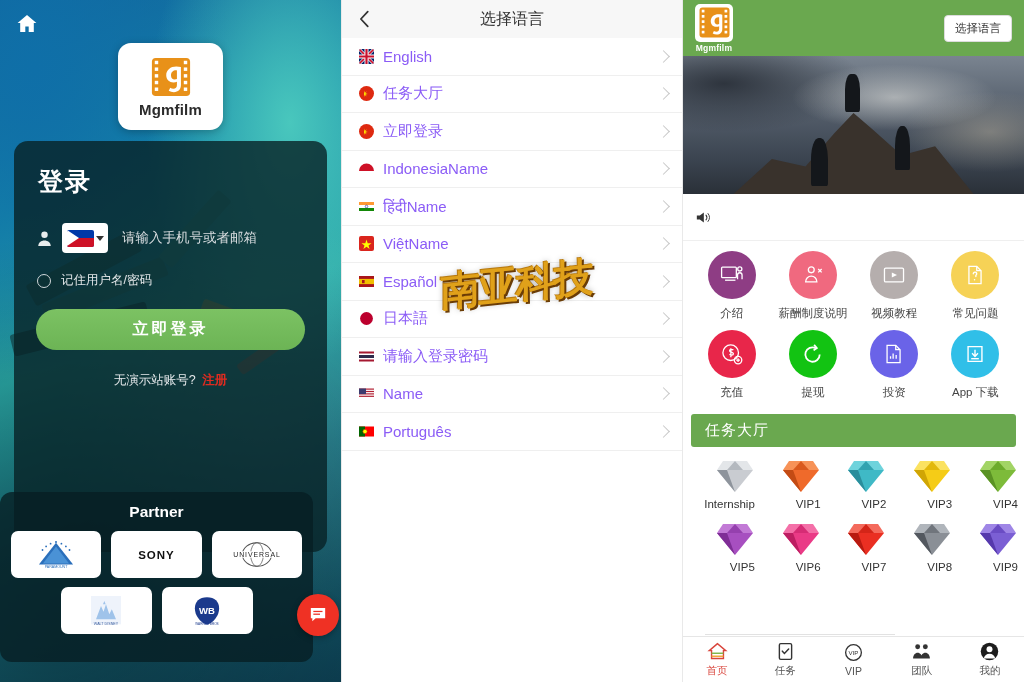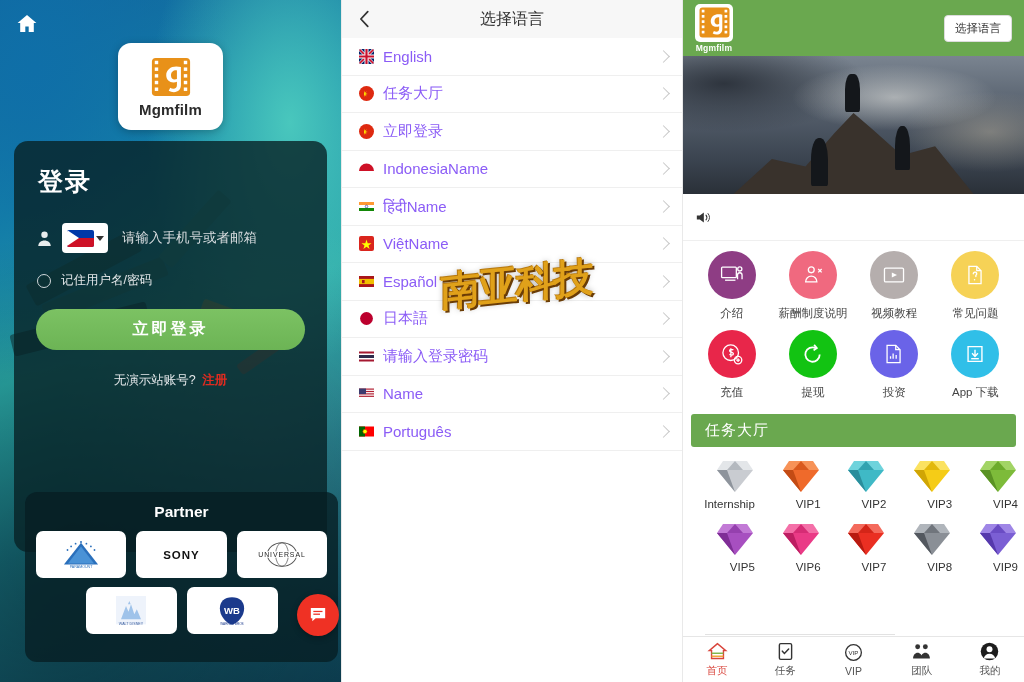--- a/index.html
+++ b/index.html
@@ -63,21 +63,21 @@
   .login-btn{
     width:100%;height:41px;border-radius:21px;border:none;
     background:linear-gradient(180deg,#7cc263 0%,#6cb455 100%);
     color:#fff;font-size:16px;font-weight:bold;letter-spacing:3px;cursor:pointer;
     font-family:inherit;
   }
   .reg-line{ margin-top:22px; font-size:12.5px; color:#e6eaec;text-align:center; }
   .reg-line .reg{ color:#e02b20; font-weight:bold; margin-left:3px; cursor:pointer;}
 
   .partner-card{
-    position:absolute; left:25px; top:492px; width:313px; height:170px;
+    position:absolute; left:0; top:492px; width:313px; height:170px;
     background:rgba(6,30,34,.78); border-radius:12px; z-index:5; padding:8px 11px;
   }
   .partner-title{ text-align:center; color:#fff; font-size:15.5px; font-weight:bold; margin:3px 0 10px;}
   .p-row{ display:flex; gap:10px; justify-content:center; margin-bottom:9px;}
   .p-chip{ width:91px;height:47px;background:#fff;border-radius:7px;display:flex;align-items:center;justify-content:center;overflow:hidden;}
   .p-chip .t{font-size:11.5px;font-weight:bold;letter-spacing:1px;color:#111;}
 
   
   .panel-lang{ position:relative; width:342px; height:682px; background:#fff; border-left:1px solid #e9e9e9; border-right:1px solid #e9e9e9; overflow:hidden;}
   .lang-head{ height:38px; background:#f7f7f7; display:flex; align-items:center; position:relative; }

